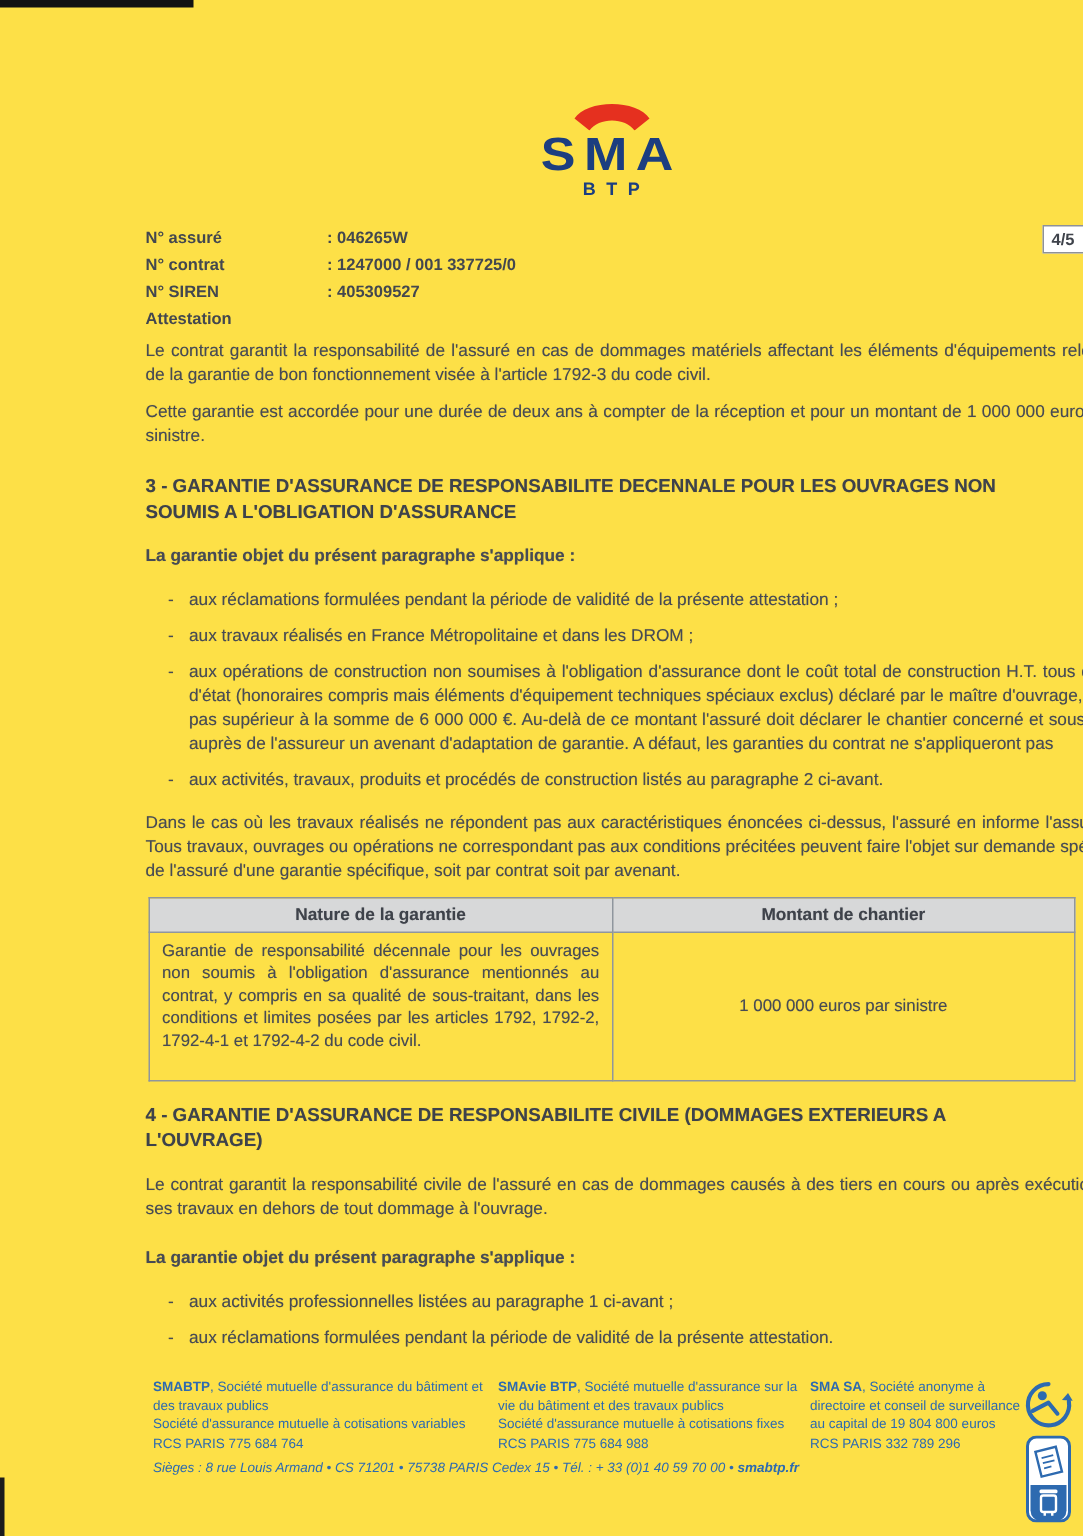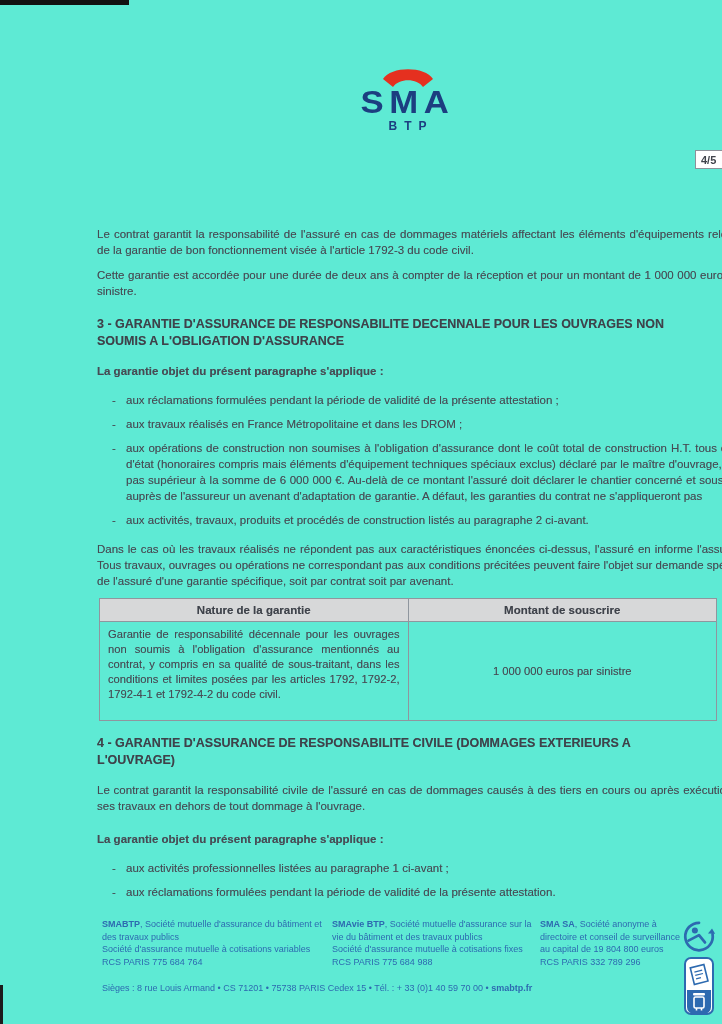--- a/index.html
+++ b/index.html
@@ -1,18 +1,18 @@
 <!DOCTYPE html>
 <html><head>
 <meta charset="utf-8">
 <style>
   html,body{margin:0;padding:0;background:#e9e9e9;}
   .page{
     position:relative;width:722px;height:1024px;margin:0 auto;
-    background:#5eead4;overflow:hidden;
+    background:#fde047;overflow:hidden;
     font-family:"Liberation Sans","DejaVu Sans",sans-serif;
     color:#474b54;
   }
   
   .artifact-top{position:absolute;left:0;top:0;width:129px;height:5px;background:#121212;}
   .artifact-left{position:absolute;left:0;top:985px;width:3px;height:39px;background:#1c1c1c;}
 
   
   .logo{position:absolute;left:345px;top:60px;width:125px;text-align:center;}
   .logo-arc{display:block;margin:0 auto 1px auto;}
@@ -51,21 +51,21 @@
   td.cell-montant{text-align:center;padding:11px 8px;}
 
   
   .footer{position:absolute;left:102px;top:918px;width:600px;color:#2d6ab0;font-size:9px;line-height:12.5px;text-align:left;}
   .fcols{display:flex;}
   .fcol1{width:224px;flex:0 0 224px;margin-right:6px;}
   .fcol2{width:200px;flex:0 0 200px;margin-right:8px;}
   .fcol3{width:150px;flex:0 0 150px;}
   .fname{font-weight:bold;}
   .freg{margin:9px 0 0 0;}
-  .faddr{margin:14px 0 0 0;}
+  .faddr{margin:4px 0 0 0;font-style:italic;}
   .fsite{font-weight:bold;}
 
   .eco-icons{position:absolute;left:681px;top:920px;width:36px;display:flex;flex-direction:column;align-items:center;}
   .eco-icons svg{display:block;}
   .badge{margin-top:4px;}
 </style>
 </head>
 <body>
 
 <div class="page">
@@ -78,20 +78,38 @@
       <path d="M4 19 C12 6 46 6 54 19 L44 27 C38 18 20 18 14 27 Z" fill="#e5301f"></path>
     </svg>
     <div class="logo-sma">SMA</div>
     <div class="logo-btp">BTP</div>
   </div>
 
   <div class="pagenum">
     <span>4/5</span>
   </div>
 
+  <div class="header-info">
+    <div class="hrow">
+      <span class="hlabel">N° assuré</span>
+      <span class="hvalue">: 046265W</span>
+    </div>
+    <div class="hrow">
+      <span class="hlabel">N° contrat</span>
+      <span class="hvalue">: 1247000 / 001 337725/0</span>
+    </div>
+    <div class="hrow">
+      <span class="hlabel">N° SIREN</span>
+      <span class="hvalue">: 405309527</span>
+    </div>
+    <div class="hrow">
+      <span class="hlabel">Attestation</span>
+      <span class="hvalue"></span>
+    </div>
+  </div>
 
   <div class="content">
 
 
     <p>Le contrat garantit la responsabilité de l'assuré en cas de dommages matériels affectant les éléments d'équipements relevant de la garantie de bon fonctionnement visée à l'article 1792-3 du code civil.</p>
     <p class="gap">Cette garantie est accordée pour une durée de deux ans à compter de la réception et pour un montant de 1 000 000 euros par sinistre.</p>
 
     <div class="sec-heading">
       <span>3 -  GARANTIE D'ASSURANCE DE RESPONSABILITE DECENNALE POUR LES OUVRAGES NON</span>
       <span>SOUMIS A L'OBLIGATION D'ASSURANCE</span>
@@ -103,21 +121,21 @@
     <div class="bullet">aux travaux réalisés en France Métropolitaine et dans les DROM ;</div>
     <div class="bullet">aux opérations de construction non soumises à l'obligation d'assurance dont le coût total de construction H.T. tous corps d'état (honoraires compris mais éléments d'équipement techniques spéciaux exclus) déclaré par le maître d'ouvrage, n'est pas supérieur à la somme de 6 000 000 €. Au-delà de ce montant l'assuré doit déclarer le chantier concerné et souscrire, auprès de l'assureur un avenant d'adaptation de garantie. A défaut, les garanties du contrat ne s'appliqueront pas</div>
     <div class="bullet">aux activités, travaux, produits et procédés de construction listés au paragraphe 2 ci-avant.</div>
 
     <p class="after-bullets">Dans le cas où les travaux réalisés ne répondent pas aux caractéristiques énoncées ci-dessus, l'assuré en informe l'assureur. Tous travaux, ouvrages ou opérations ne correspondant pas aux conditions précitées peuvent faire l'objet sur demande spéciale de l'assuré d'une garantie spécifique, soit par contrat soit par avenant.</p>
 
     <table class="garantie">
       <thead>
         <tr>
           <th>Nature de la garantie</th>
-          <th>Montant de souscrire</th>
+          <th>Montant de chantier</th>
         </tr>
       </thead>
       <tbody>
         <tr>
           <td class="cell-nature">Garantie de responsabilité décennale pour les ouvrages non soumis à l'obligation d'assurance mentionnés au contrat, y compris en sa qualité de sous-traitant, dans les conditions et limites posées par les articles 1792, 1792-2, 1792-4-1 et 1792-4-2 du code civil.</td>
           <td class="cell-montant">1 000 000 euros par sinistre</td>
         </tr>
       </tbody>
     </table>
 

